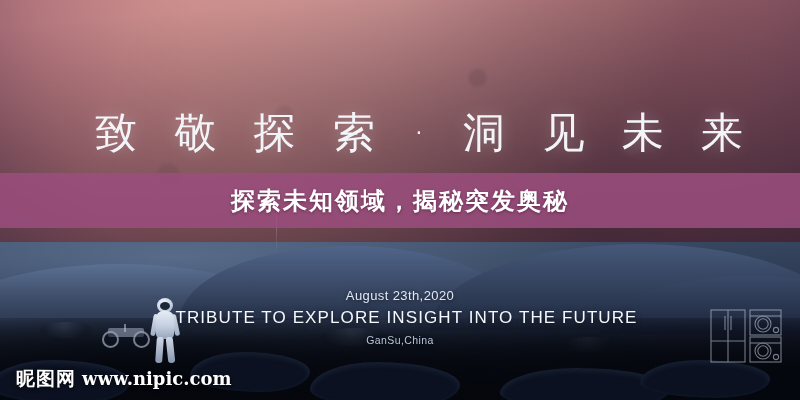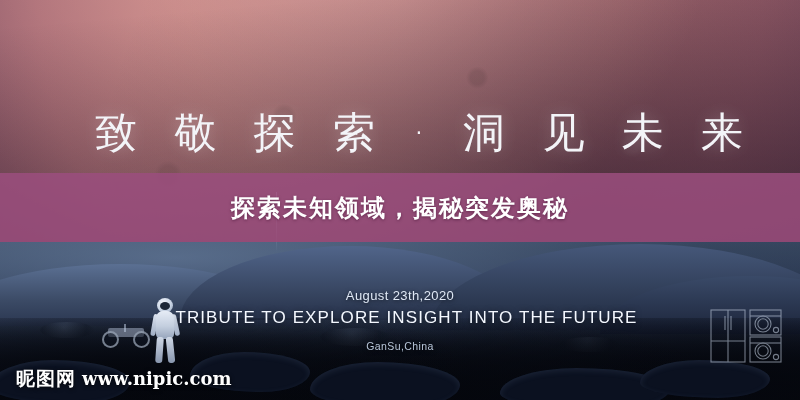--- a/index.html
+++ b/index.html
@@ -234,21 +234,21 @@
     white-space: nowrap;
     margin-left: 38px;
   }
 
   
   .banner {
     position: absolute;
     left: 0;
     right: 0;
     top: 173px;
-    height: 69px;
+    height: 55px;
     background: rgba(155,78,126,0.86);
     display: flex;
     align-items: center;
     justify-content: center;
   }
   .banner-text {
     color: #ffffff;
     font-size: 24px;
     font-weight: bold;
     letter-spacing: 2px;
@@ -275,21 +275,21 @@
   .caption-main {
     margin-top: 5px;
     font-size: 17px;
     letter-spacing: 1.1px;
     color: #f4f8ff;
     text-shadow: 0 1px 6px rgba(0,0,0,.65);
     white-space: nowrap;
     padding-left: 13px;
   }
   .caption-place {
-    margin-top: 12px;
+    margin-top: 6px;
     font-size: 10.5px;
     letter-spacing: .4px;
     color: #b9c7da;
     text-shadow: 0 1px 4px rgba(0,0,0,.6);
   }
 
   
   .appliance-mark {
     position: absolute;
     right: 18px;

